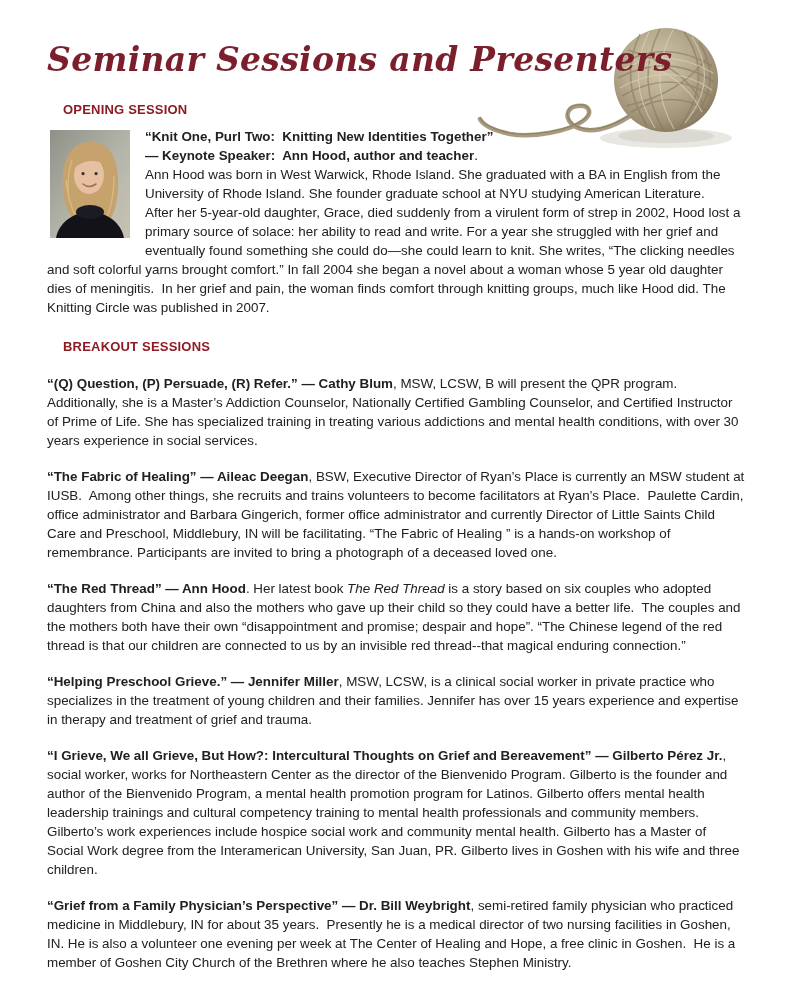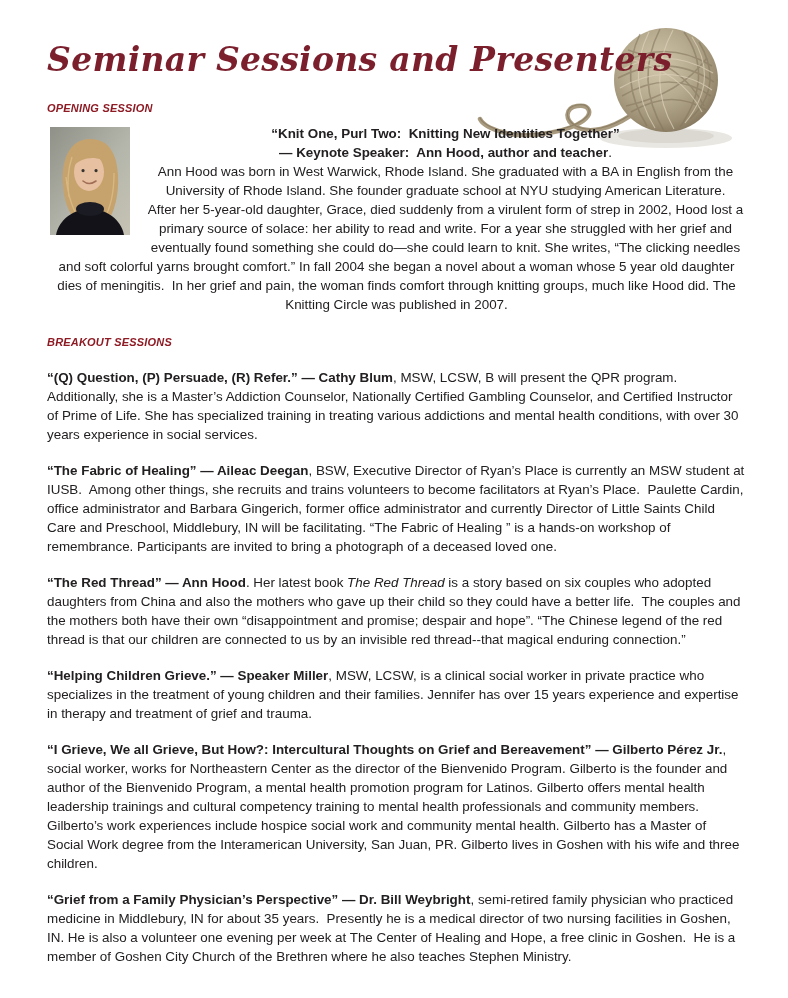--- a/index.html
+++ b/index.html
@@ -8,24 +8,24 @@
   html,body{margin:0;padding:0;background:#ffffff;}
   body{width:788px;height:998px;overflow:hidden;font-family:"Liberation Sans",sans-serif;color:var(--text);}
   .page{position:relative;width:788px;height:802px;box-sizing:border-box;padding:36px 42px 0 47px;}
   .yarn-svg{position:absolute;top:0;left:468px;width:320px;height:160px;}
   h1.page-title{
     font-family:"DejaVu Serif",serif;font-style:italic;font-weight:bold;
     font-size:33px;line-height:1.2;letter-spacing:.3px;color:var(--title);
     margin:4px 0 0 0;position:relative;z-index:2;
   }
   .section-heading{
-    clear:both;font-size:11px;font-weight:bold;color:var(--accent);
-    letter-spacing:.2px;margin:22px 0 0 0;position:relative;z-index:2;font-style:italic;
+    clear:both;font-size:13px;font-weight:bold;color:var(--accent);
+    letter-spacing:.2px;margin:22px 0 0 16px;position:relative;z-index:2;
   }
-  .opening-body{margin-top:10px;position:relative;z-index:2;text-align:center;}
+  .opening-body{margin-top:10px;position:relative;z-index:2;}
   .photo-svg{float:left;width:80px;height:108px;margin:3px 15px 6px 3px;display:block;}
   p.body{margin:0;font-size:13.4px;line-height:19px;white-space:pre-wrap;}
   .opening-body p + p{}
   .sessions .session{margin-top:17px;}
   .sessions .session:first-child{margin-top:20px;}
   .session .note{margin-top:1px;}
   .rb{font-weight:bold;}
   .ri{font-style:italic;}
 </style>
 </head>
@@ -112,21 +112,21 @@
     <div class="session">
       <p class="body"><span class="rb">“(Q) Question, (P) Persuade, (R) Refer.” — Cathy Blum</span><span>, MSW, LCSW, B will present the QPR program.  Additionally, she is a Master’s Addiction Counselor, Nationally Certified Gambling Counselor, and Certified Instructor of Prime of Life. She has specialized training in treating various addictions and mental health conditions, with over 30 years experience in social services.</span></p>
     </div>
     <div class="session">
       <p class="body"><span class="rb">“The Fabric of Healing” — Aileac Deegan</span><span>, BSW, Executive Director of Ryan’s Place is currently an MSW student at IUSB.  Among other things, she recruits and trains volunteers to become facilitators at Ryan’s Place.  Paulette Cardin, office administrator and Barbara Gingerich, former office administrator and currently Director of Little Saints Child Care and Preschool, Middlebury, IN will be facilitating. “The Fabric of Healing ” is a hands-on workshop of remembrance. Participants are invited to bring a photograph of a deceased loved one.</span></p>
     </div>
     <div class="session">
       <p class="body"><span class="rb">“The Red Thread” — Ann Hood</span><span>. Her latest book </span><span class="ri">The Red Thread</span><span> is a story based on six couples who adopted daughters from China and also the mothers who gave up their child so they could have a better life.  The couples and the mothers both have their own “disappointment and promise; despair and hope”. “The Chinese legend of the red thread is that our children are connected to us by an invisible red thread--that magical enduring connection.”</span></p>
     </div>
     <div class="session">
-      <p class="body"><span class="rb">“Helping Children Grieve.” — Speaker Miller</span><span>, MSW, LCSW, is a clinical social worker in private practice who specializes in the treatment of young children and their families. Jennifer has over 15 years experience and expertise in therapy and treatment of grief and trauma.</span></p>
+      <p class="body"><span class="rb">“Helping Preschool Grieve.” — Jennifer Miller</span><span>, MSW, LCSW, is a clinical social worker in private practice who specializes in the treatment of young children and their families. Jennifer has over 15 years experience and expertise in therapy and treatment of grief and trauma.</span></p>
     </div>
     <div class="session">
       <p class="body"><span class="rb">“I Grieve, We all Grieve, But How?: Intercultural Thoughts on Grief and Bereavement” — Gilberto Pérez Jr.</span><span>, social worker, works for Northeastern Center as the director of the Bienvenido Program. Gilberto is the founder and author of the Bienvenido Program, a mental health promotion program for Latinos. Gilberto offers mental health leadership trainings and cultural competency training to mental health professionals and community members. Gilberto’s work experiences include hospice social work and community mental health. Gilberto has a Master of Social Work degree from the Interamerican University, San Juan, PR. Gilberto lives in Goshen with his wife and three children.</span></p>
     </div>
     <div class="session">
       <p class="body"><span class="rb">“Grief from a Family Physician’s Perspective” — Dr. Bill Weybright</span><span>, semi-retired family physician who practiced medicine in Middlebury, IN for about 35 years.  Presently he is a medical director of two nursing facilities in Goshen, IN. He is also a volunteer one evening per week at The Center of Healing and Hope, a free clinic in Goshen.  He is a member of Goshen City Church of the Brethren where he also teaches Stephen Ministry.</span></p>
     </div>
 
   </div>
 

